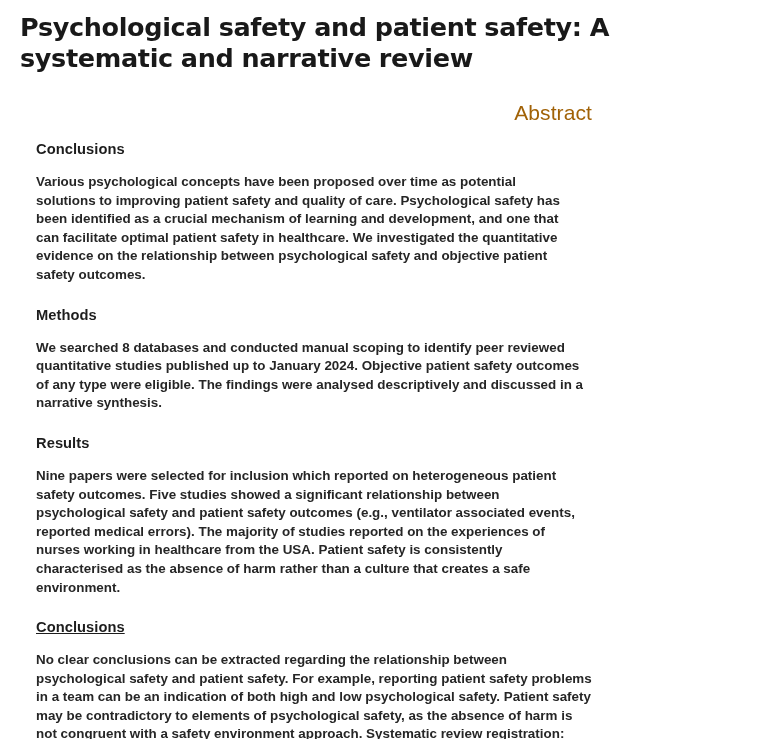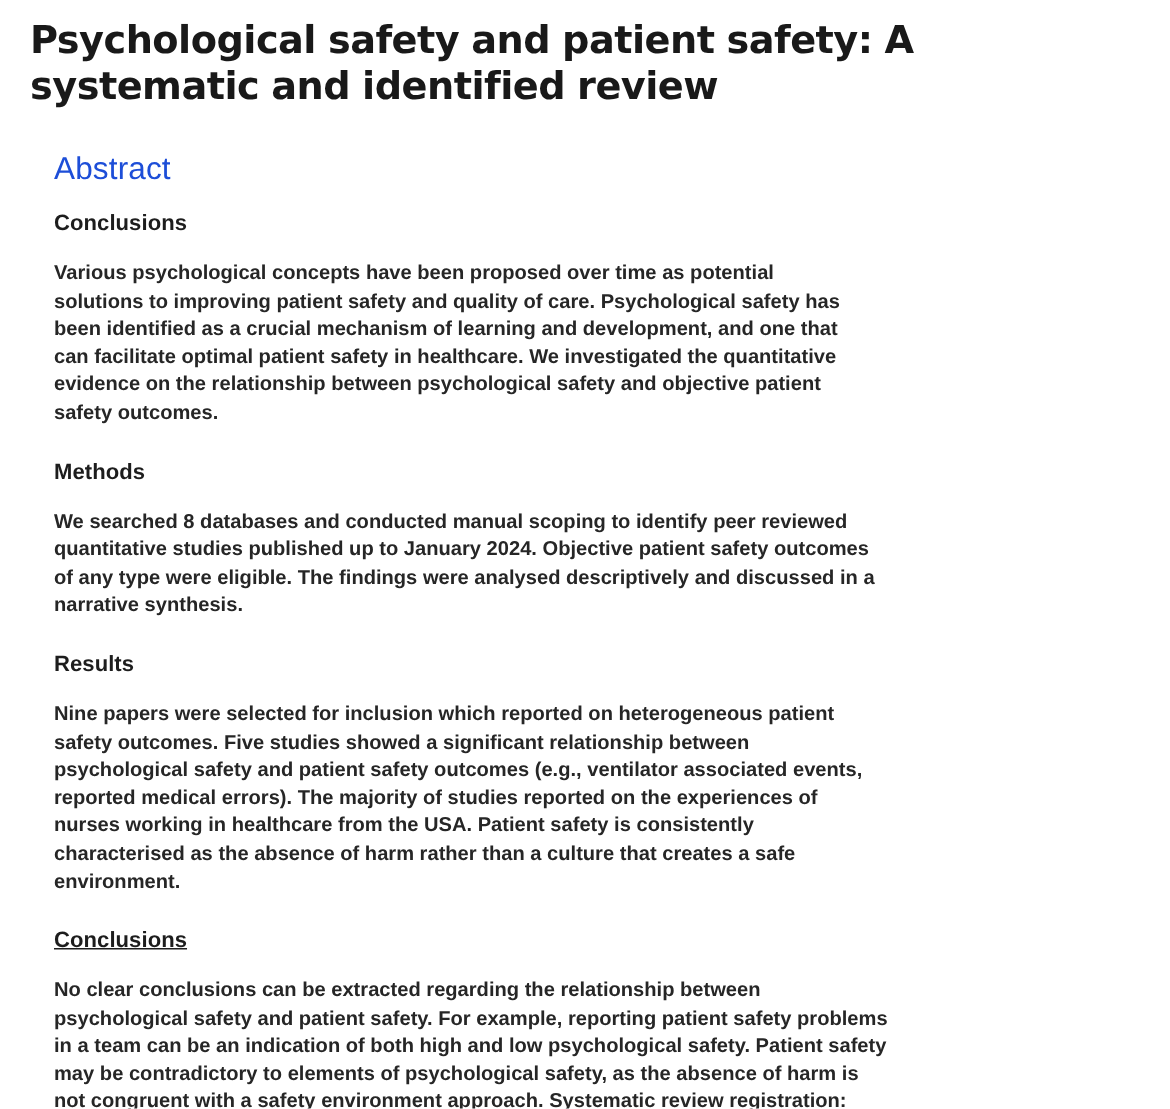--- a/index.html
+++ b/index.html
@@ -48,22 +48,23 @@
     left: 36px;
     top: 100px;
     width: 556px;
   }
 
   .abstract-heading {
     margin: 0 0 7px 0;
     font-size: 21px;
     font-weight: normal;
     line-height: 26px;
-    color: #1d4ed8;
+    color: #a16207;
     letter-spacing: 0.1px;
+    text-align: right;
   }
 
   .section {
     margin: 0;
   }
 
   .section-heading {
     margin: 15px 0 0 0;
     font-size: 14.7px;
     font-weight: bold;
@@ -91,21 +92,21 @@
   .section-objectives  .section-heading { margin-top: 13px; }
   .section-methods     .section-heading { margin-top: 20px; }
   .section-results     .section-heading { margin-top: 20px; }
   .section-conclusions .section-heading { margin-top: 20px; text-decoration: underline; }
 </style>
 </head>
 <body>
 
 <div class="page">
 
-  <h1 class="article-title">Psychological safety and patient safety: A systematic and identified review</h1>
+  <h1 class="article-title">Psychological safety and patient safety: A systematic and narrative review</h1>
 
   <div class="abstract">
 
     <h2 class="abstract-heading">Abstract</h2>
 
     <div class="section section-objectives">
       <h3 class="section-heading">Conclusions</h3>
       <p class="section-body">Various psychological concepts have been proposed over time as potential solutions to improving patient safety and quality of care. Psychological safety has been identified as a crucial mechanism of learning and development, and one that can facilitate optimal patient safety in healthcare. We investigated the quantitative evidence on the relationship between psychological safety and objective patient safety outcomes.</p>
     </div>
 

